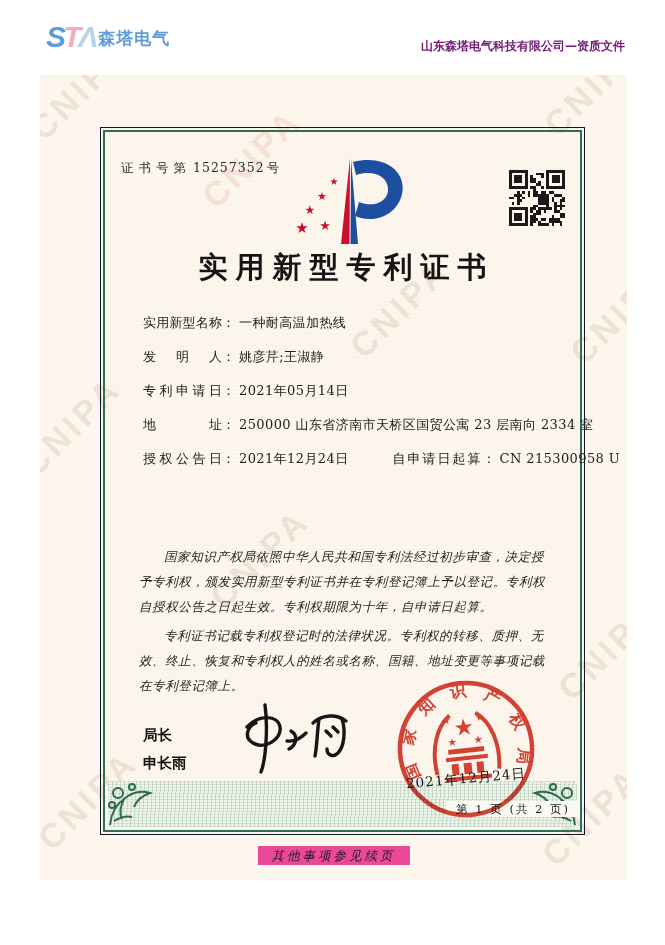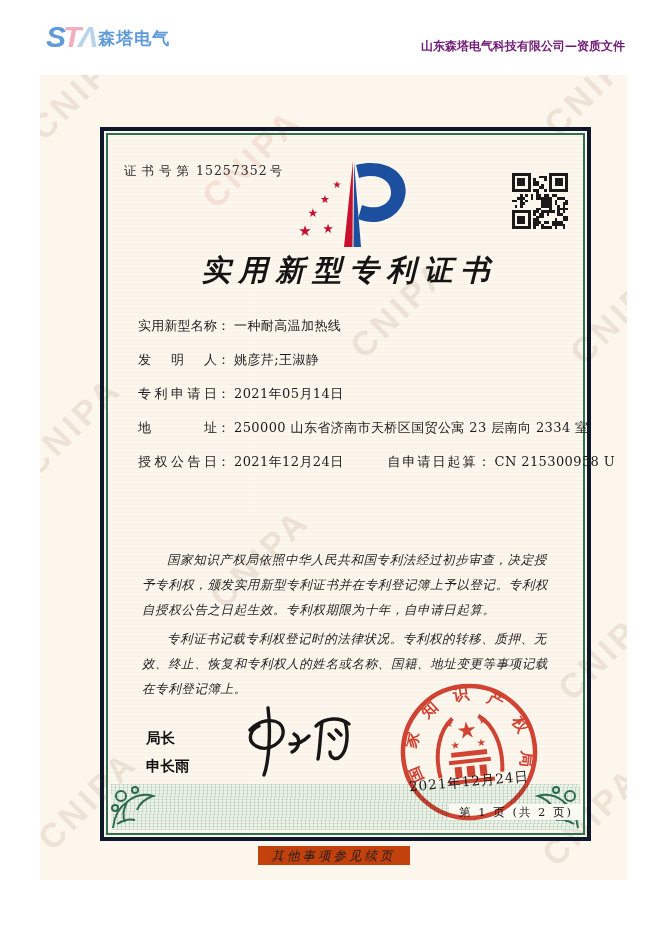--- a/index.html
+++ b/index.html
@@ -21,39 +21,39 @@
       font:bold 34px "Liberation Sans",sans-serif;
       color:rgba(206,186,168,.33);letter-spacing:4px;pointer-events:none;}
   .wm.pink{color:rgba(236,178,168,.33);}
   .w1{left:-22px;top:-4px;} .w2{left:492px;top:-8px;} .w3{left:150px;top:64px;}
   .w4{left:298px;top:214px;} .w5{left:518px;top:220px;} .w6{left:-30px;top:332px;}
   .w7{left:158px;top:464px;} .w8{left:506px;top:556px;} .w9{left:-14px;top:706px;}
   .w10{left:490px;top:722px;}
 
   
   .cert-border{position:absolute;left:60px;top:52px;width:483px;height:706px;
-               border:4px solid #0f172a;}
+               border:1px solid #0f172a;}
   .cert-inner{position:absolute;inset:2px;border:2px solid #2f7050;
               background:repeating-linear-gradient(0deg,rgba(140,170,145,.05) 0 1px,transparent 1px 4px);}
 
   .cert-no{position:absolute;left:16px;top:28px;font-size:12.5px;color:#2a2a2a;}
   .cert-no .pre{letter-spacing:5px;} .cert-no .num{letter-spacing:1px;margin-left:2px;}
   .cert-no .suf{margin-left:2px;}
 
   .qr{position:absolute;left:404px;top:38px;width:56px;height:56px;}
 
   .emblem{position:absolute;left:176px;top:24px;width:140px;height:94px;}
   .emblem text{font-family:"DejaVu Sans",sans-serif;fill:#c8102e;}
 
   .title{position:absolute;left:0;right:0;top:116px;text-align:center;
          font-size:29px;font-weight:bold;color:#141414;letter-spacing:8px;
-         text-indent:8px;font-style:italic;}
+         text-indent:8px;}
 
   .fields{position:absolute;left:30px;right:18px;top:174px;font-size:13px;color:#1c1c1c;}
-  .frow{height:34px;line-height:34px;white-space:nowrap;}
+  .frow{height:34px;line-height:34px;white-space:nowrap;margin-left:8px;}
   .lbl{display:inline-block;width:79px;text-align:justify;text-align-last:justify;vertical-align:top;}
   .col{display:inline-block;}
   .val{margin-left:4px;letter-spacing:.4px;}
   .g2{margin-left:44px;}
   .g2 .lbl2{letter-spacing:2px;}
 
   .paras{position:absolute;left:30px;right:24px;top:408px;
          font-size:12.5px;line-height:25px;color:#1f1f1f;font-style:italic;}
   .paras p{margin:4px;text-indent:2em;letter-spacing:.6px;}
 
@@ -75,21 +75,21 @@
           repeating-linear-gradient(0deg,rgba(80,140,100,.15) 0 1px,transparent 1px 3px),
           #eef3ea;}
   .corner{position:absolute;bottom:0;width:46px;height:46px;stroke:#2d6b4a;fill:none;stroke-width:2;}
   .corner.cl{left:0;} .corner.cr{right:0;transform:scaleX(-1);}
 
   .page-num{position:absolute;left:12px;right:0;bottom:13px;text-align:right;z-index:2;}
   .page-num span{font-size:11.5px;color:#222;background:#fbfaf2;padding:1px 10px;letter-spacing:2px;}
 
   .footer-note{position:absolute;left:0;right:0;top:770px;text-align:center;}
   .footer-note span{font-size:12.5px;font-style:italic;color:#1d1d1d;
-                    background:#c2410c;padding:2px 14px;letter-spacing:3px;}
+                    background:#ec4899;padding:2px 14px;letter-spacing:3px;}
 </style>
 </head>
 <body>
 
 <div class="page">
 
   <div class="brand">
     <span class="ls s">S</span><span class="ls t">T</span><span class="ls a">Λ</span><span class="nm">森塔电气</span>
   </div>
   <div class="doc-label">山东森塔电气科技有限公司—资质文件</div>

